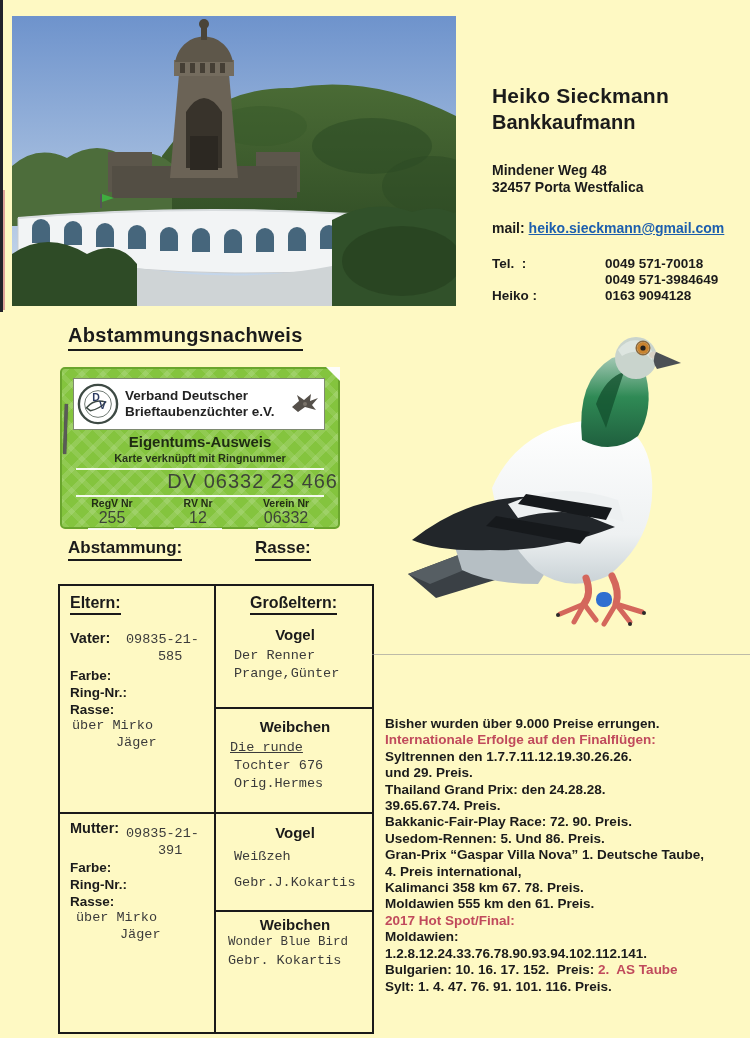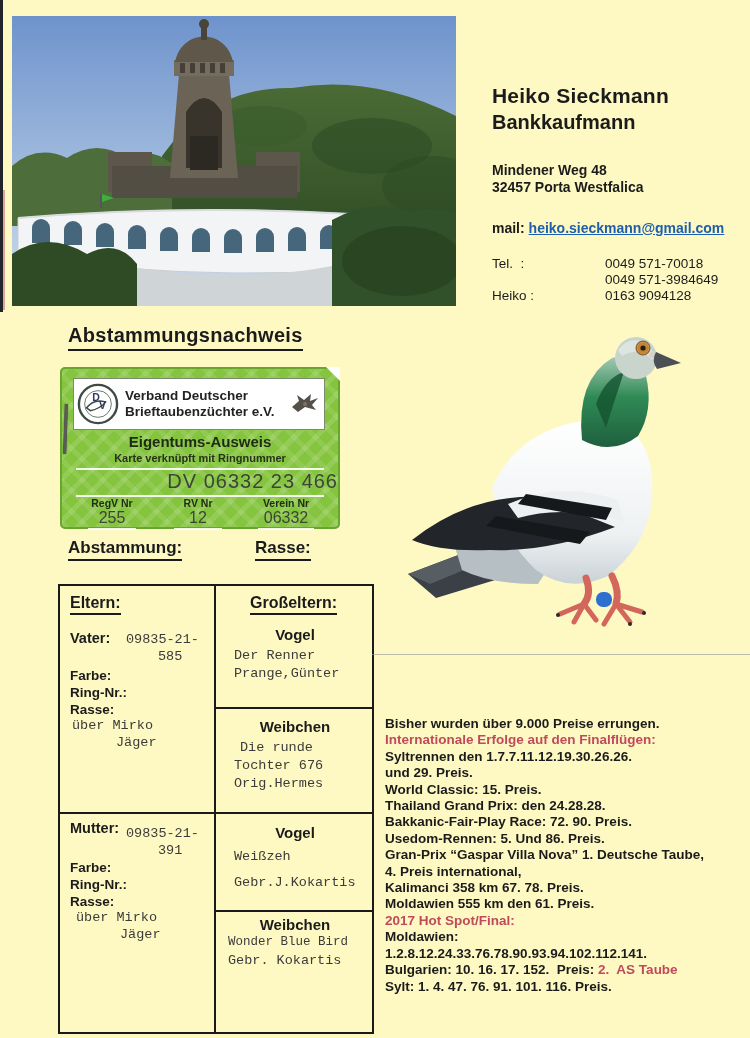--- a/index.html
+++ b/index.html
@@ -14,21 +14,21 @@
   .monument{position:absolute;left:12px;top:16px;width:444px;height:290px;}
   .monument svg{display:block;width:100%;height:100%;}
 
   
   .contact{position:absolute;left:492px;top:84px;width:250px;}
   .c-name{font-size:21px;font-weight:bold;letter-spacing:0.2px;}
   .c-prof{font-size:20px;font-weight:bold;margin-top:3px;}
   .c-addr{font-size:14px;font-weight:bold;margin-top:28px;line-height:17px;}
   .c-mail{font-size:14px;font-weight:bold;margin-top:24px;}
   .c-mail a{color:#1d5fae;text-decoration:underline;font-weight:bold;}
-  .c-phones{margin-top:20px;font-size:13.5px;font-weight:normal;position:relative;height:52px;}
+  .c-phones{margin-top:20px;font-size:13.5px;font-weight:bold;position:relative;height:52px;}
   .ph-label{position:absolute;left:0;white-space:pre;}
   .ph-val{position:absolute;left:113px;white-space:pre;}
 
   
   .heading{position:absolute;left:68px;top:324px;font-size:20px;font-weight:bold;letter-spacing:0.3px;
            border-bottom:2px solid #1a1a1a;padding-bottom:2px;}
 
   
   .card{position:absolute;left:60px;top:367px;width:276px;height:158px;background:#84c43e;
         border:2px solid #6aa52d;border-radius:5px;
@@ -239,21 +239,21 @@
     <span class="abs tw" style="left:16px;top:324px;">über Mirko</span>
     <span class="abs tw" style="left:60px;top:341px;">Jäger</span>
 
     <span class="abs cell-h" style="left:190px;top:8px;">Großeltern:</span>
 
     <span class="abs gp-h" style="left:156px;top:40px;">Vogel</span>
     <span class="abs tw" style="left:174px;top:62px;">Der Renner</span>
     <span class="abs tw" style="left:174px;top:80px;">Prange,Günter</span>
 
     <span class="abs gp-h" style="left:156px;top:132px;">Weibchen</span>
-    <span class="abs tw" style="left:180px;top:154px;">Die runde</span>
+    <span class="abs tw" style="left:170px;top:154px;text-decoration:underline;">Die runde</span>
     <span class="abs tw" style="left:174px;top:172px;">Tochter 676</span>
     <span class="abs tw" style="left:174px;top:190px;">Orig.Hermes</span>
 
     <span class="abs gp-h" style="left:156px;top:238px;">Vogel</span>
     <span class="abs tw" style="left:174px;top:263px;">Weißzeh</span>
     <span class="abs tw" style="left:174px;top:289px;">Gebr.J.Kokartis</span>
 
     <span class="abs gp-h" style="left:156px;top:330px;">Weibchen</span>
     <span class="abs tw" style="left:168px;top:349px;font-size:12.5px;">Wonder Blue Bird</span>
     <span class="abs tw" style="left:168px;top:367px;">Gebr. Kokartis</span>
@@ -305,22 +305,22 @@
     </svg>
   </div>
 
   <div class="faint-line"></div>
 
   <div class="ach">
       <div class="ach-line"><span>Bisher wurden über 9.000 Preise errungen.</span></div>
       <div class="ach-line"><span class="red">Internationale Erfolge auf den Finalflügen:</span></div>
       <div class="ach-line"><span>Syltrennen den 1.7.7.11.12.19.30.26.26.</span></div>
       <div class="ach-line"><span>und 29. Preis.</span></div>
-      <div class="ach-line"><span>World Classic: 15. Preis.</span></div>
       <div class="ach-line"><span>Thailand Grand Prix: den 24.28.28.</span></div>
+      <div class="ach-line"><span>39.65.67.74. Preis.</span></div>
       <div class="ach-line"><span>Bakkanic-Fair-Play Race: 72. 90. Preis.</span></div>
       <div class="ach-line"><span>Usedom-Rennen: 5. Und 86. Preis.</span></div>
       <div class="ach-line"><span>Gran-Prix “Gaspar Villa Nova” 1. Deutsche Taube,</span></div>
       <div class="ach-line"><span>4. Preis international,</span></div>
       <div class="ach-line"><span>Kalimanci 358 km 67. 78. Preis.</span></div>
       <div class="ach-line"><span>Moldawien 555 km den 61. Preis.</span></div>
       <div class="ach-line"><span class="red">2017 Hot Spot/Final:</span></div>
       <div class="ach-line"><span>Moldawien:</span></div>
       <div class="ach-line"><span>1.2.8.12.24.33.76.78.90.93.94.102.112.141.</span></div>
       <div class="ach-line"><span>Bulgarien: 10. 16. 17. 152.  Preis: </span><span class="red">2.  AS Taube</span></div>

